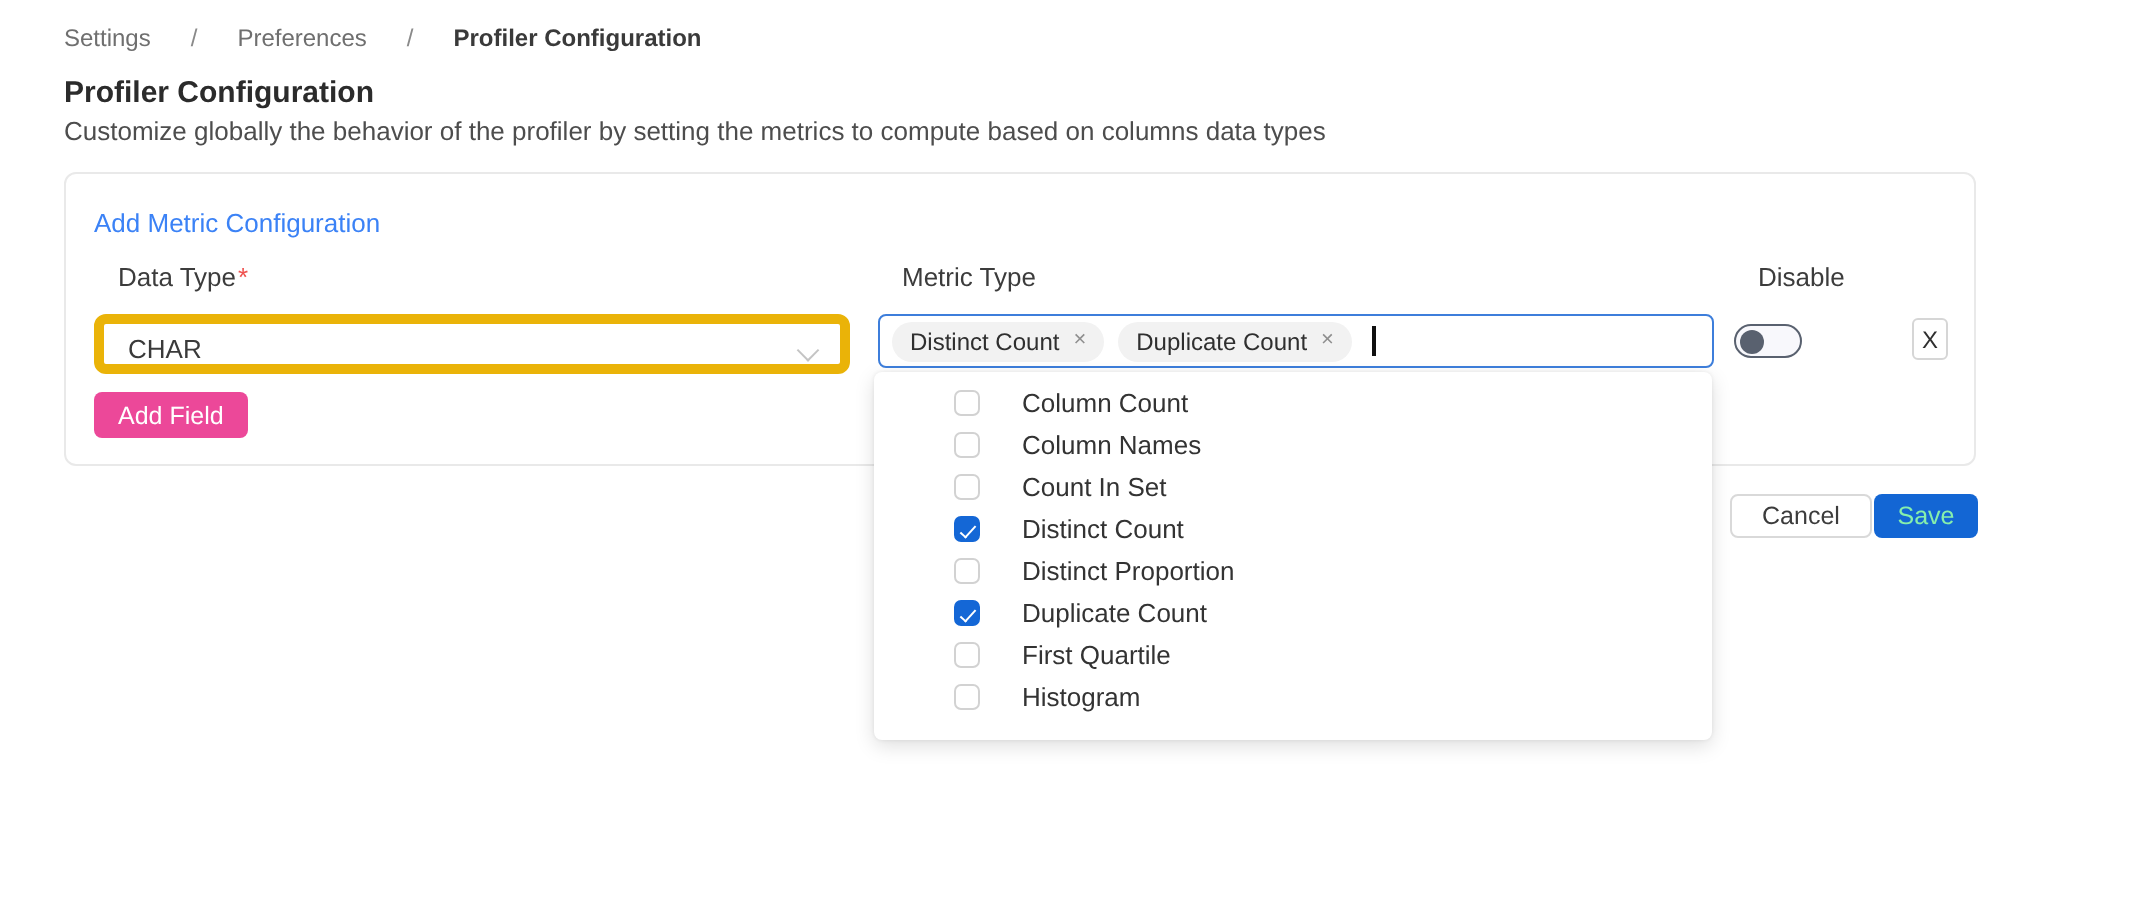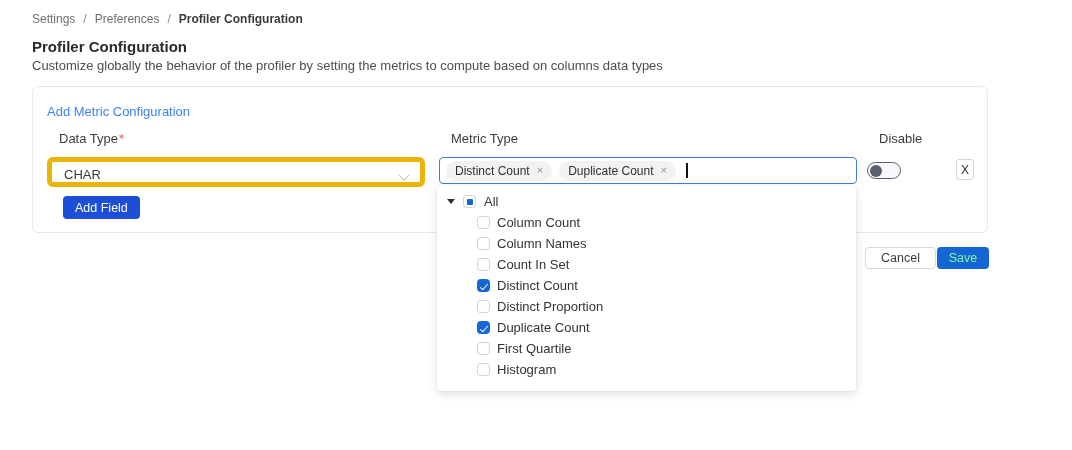--- a/index.html
+++ b/index.html
@@ -1,21 +1,21 @@
 <!DOCTYPE html>
 <html><head>
 <meta charset="utf-8">
 <style>
   * { margin:0; padding:0; box-sizing:border-box; }
   html,body { background:#fff; }
   body { font-family:"Liberation Sans", sans-serif; color:#333; }
   .page { position:relative; width:1072px; height:450px; background:#fff; overflow:hidden; }
 
   
-  .breadcrumb { position:absolute; left:32px; top:12px; display:flex; align-items:center; gap:8px; font-size:12px; color:#6f6f6f; }
+  .breadcrumb { position:absolute; left:32px; top:12px; display:flex; align-items:center; gap:20px; font-size:12px; color:#6f6f6f; }
   .breadcrumb .crumb { cursor:pointer; }
   .breadcrumb .sep { color:#8a8a8a; }
   .breadcrumb .crumb.current { color:#3a3a3a; font-weight:700; }
 
   
   .page-title { position:absolute; left:32px; top:38px; font-size:15px; font-weight:700; color:#2b2b2b; }
   .page-subtitle { position:absolute; left:32px; top:58px; font-size:13px; color:#4d4d4d; }
 
   
   .panel { position:absolute; left:32px; top:86px; width:956px; height:147px; background:#fff; border:1px solid #e9e9e9; border-radius:6px; }
@@ -38,27 +38,27 @@
   .caret-bar { width:2px; height:15px; background:#101010; margin-left:3px; }
 
   
   .toggle { position:absolute; left:834px; top:75px; width:34px; height:17px; border:1px solid #59616f; border-radius:9px; background:#f8f8fc; cursor:pointer; }
   .toggle-knob { position:absolute; left:2px; top:1.5px; width:12px; height:12px; border-radius:50%; background:#59616f; }
 
   
   .remove-row-btn { position:absolute; left:923px; top:72px; width:18px; height:21px; border:1px solid #d6d6d6; border-radius:3px; background:#fff; font-size:12px; color:#2f2f2f; display:flex; align-items:center; justify-content:center; cursor:pointer; }
 
   
-  .add-field-btn { position:absolute; left:14px; top:109px; height:23px; padding:0 12px; background:#1d4ed8; border:none; border-radius:4px; color:#fff; font-size:12.5px; font-family:inherit; display:flex; align-items:center; cursor:pointer;margin-left:16px; }
+  .add-field-btn { position:absolute; left:14px; top:109px; height:23px; padding:0 12px; background:#ec4899; border:none; border-radius:4px; color:#fff; font-size:12.5px; font-family:inherit; display:flex; align-items:center; cursor:pointer; }
 
   
   .dropdown { position:absolute; left:437px; top:186px; width:419px; background:#fff; border-radius:4px; box-shadow:0 3px 10px rgba(0,0,0,0.13), 0 0 2px rgba(0,0,0,0.08); padding:5px 0 11px 0; z-index:20; }
   .tree-row { display:flex; align-items:center; height:21px; font-size:13px; color:#333; cursor:pointer; }
   .tree-parent { padding-left:10px; gap:8px; }
-  .tree-child { padding-left:40px; gap:7px; }
+  .tree-child { padding-left:40px; gap:21px; }
   .caret-down { width:0; height:0; border-left:4px solid transparent; border-right:4px solid transparent; border-top:5px solid #2f2f2f; }
   .checkbox { width:13px; height:13px; border:1px solid #d2d2d2; border-radius:3.5px; background:#fff; position:relative; flex:0 0 auto; }
   .checkbox.checked { background:#1467d6; border-color:#1467d6; }
   .checkbox.checked::after { content:""; position:absolute; left:4px; top:1.5px; width:3px; height:7px; border-right:1.6px solid #fff; border-bottom:1.6px solid #fff; transform:rotate(42deg); }
   .checkbox.indeterminate::after { content:""; position:absolute; left:2.5px; top:2.5px; width:6px; height:6px; background:#1366d4; border-radius:1px; }
 
   
   .cancel-btn { position:absolute; left:865px; top:247px; width:71px; height:22px; background:#fff; border:1px solid #d9d9d9; border-radius:4px; font-size:12.5px; color:#3c3c3c; font-family:inherit; cursor:pointer; }
   .save-btn { position:absolute; left:937px; top:247px; width:52px; height:22px; background:#1366d4; border:none; border-radius:4px; font-size:12.5px; color:#86efac; font-family:inherit; cursor:pointer; }
 </style>
@@ -107,25 +107,20 @@
     <div class="toggle">
       <span class="toggle-knob"></span>
     </div>
 
     <button class="remove-row-btn">X</button>
 
     <button class="add-field-btn">Add Field</button>
   </section>
 
   <div class="dropdown">
-    <div class="tree-row tree-parent">
-      <span class="caret-down"></span>
-      <span class="checkbox indeterminate"></span>
-      <span>All</span>
-    </div>
     <div class="tree-row tree-child">
       <span class="checkbox"></span>
       <span>Column Count</span>
     </div>
     <div class="tree-row tree-child">
       <span class="checkbox"></span>
       <span>Column Names</span>
     </div>
     <div class="tree-row tree-child">
       <span class="checkbox"></span>

